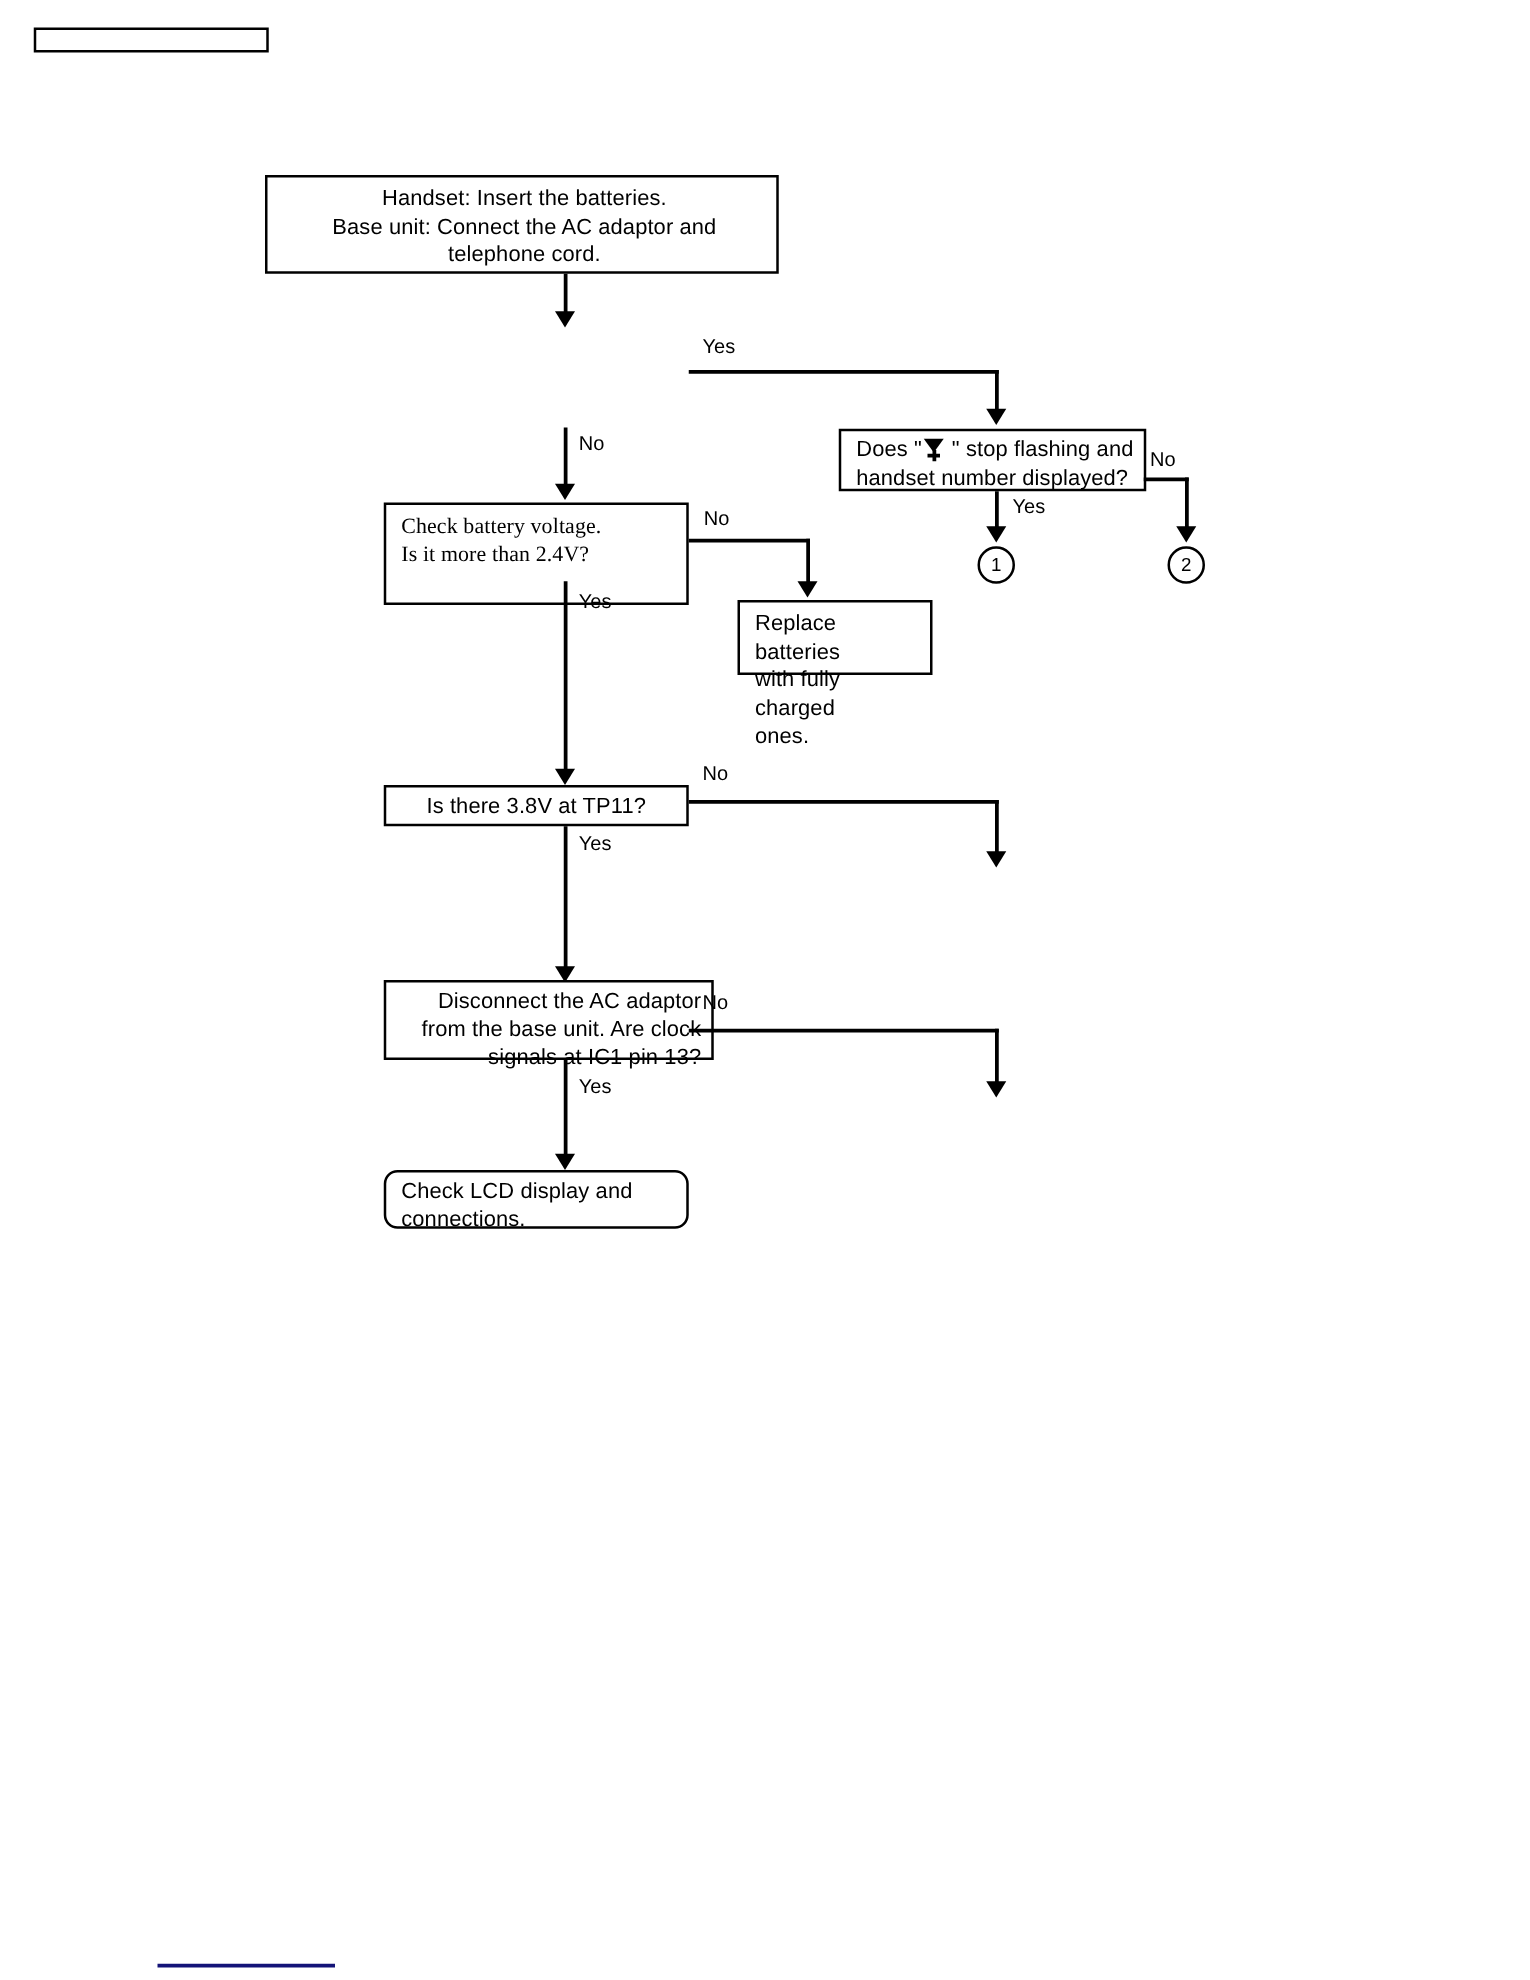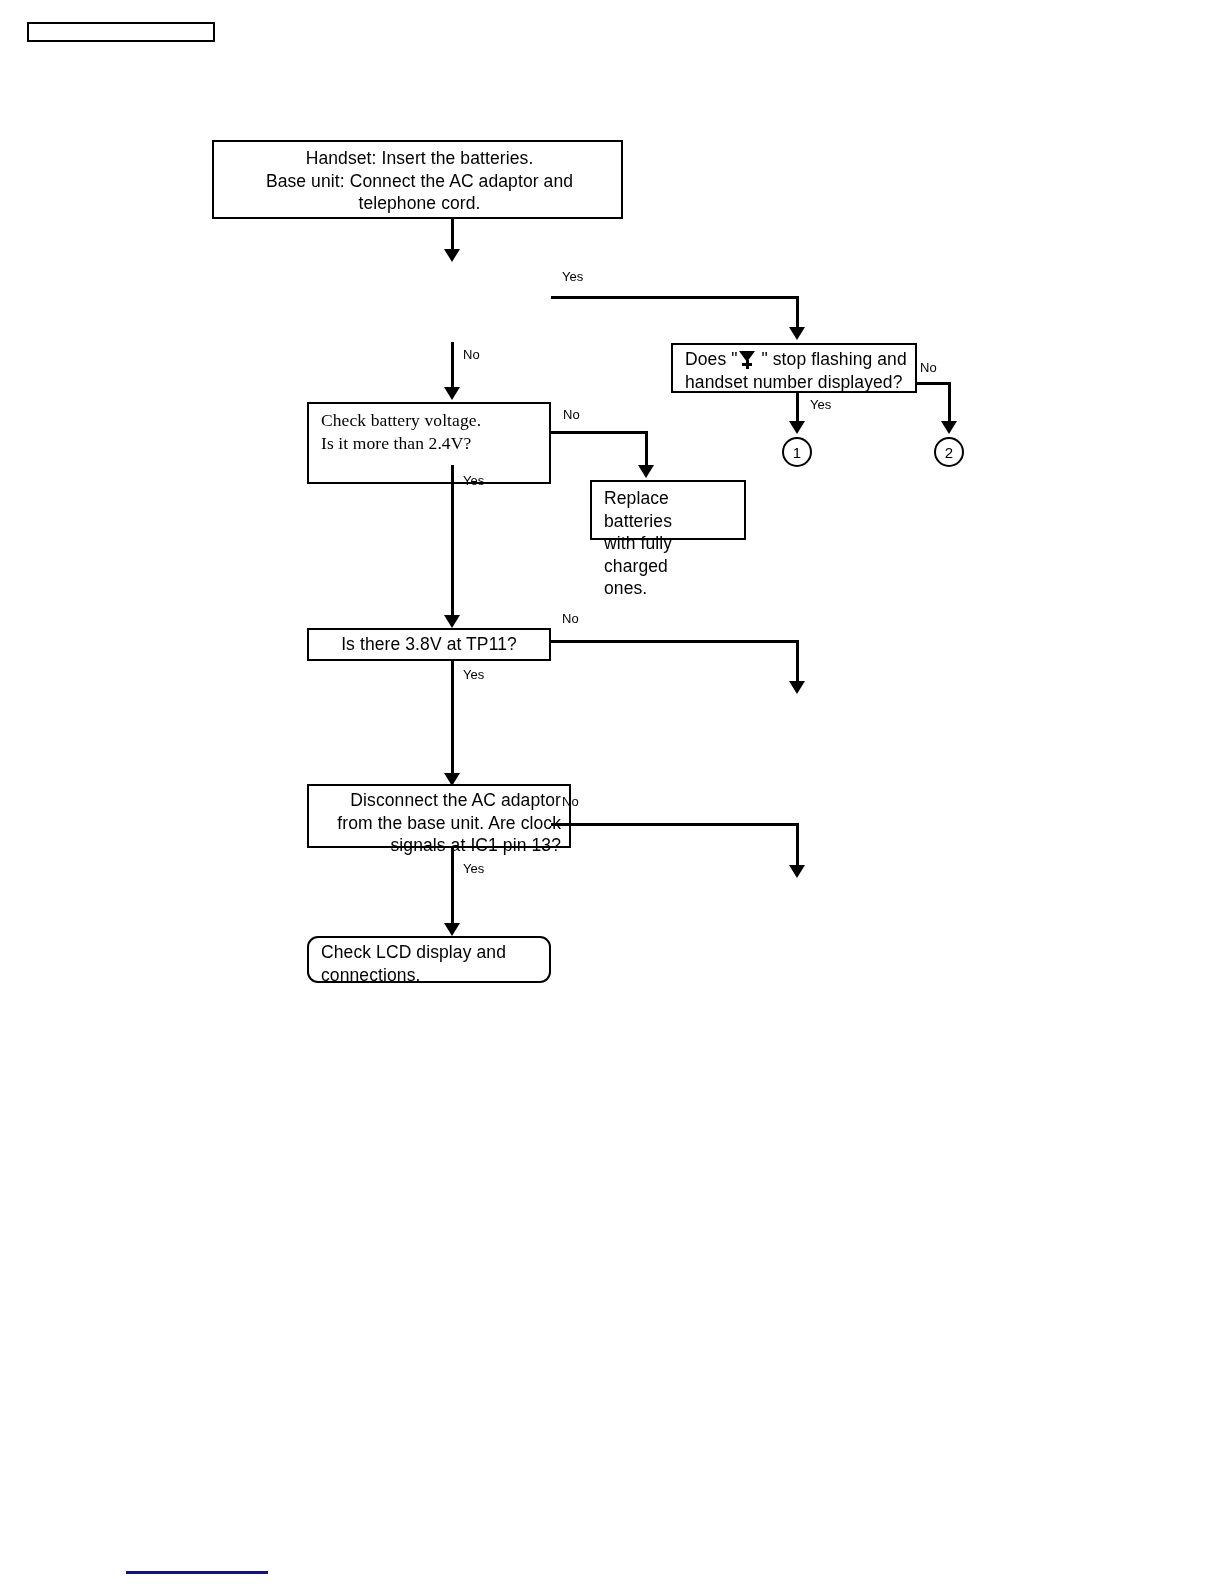--- a/index.html
+++ b/index.html
@@ -66,21 +66,21 @@
     position: absolute;
     width: 0;
     height: 0;
     border-left: 8px solid transparent;
     border-right: 8px solid transparent;
     border-top: 13px solid #000;
   }
   
   .branch-label {
     position: absolute;
-    font-size: 13px;
+    font-size: 16px;
     line-height: 1;
     color: #000;
     white-space: nowrap;
     text-align: center;
   }
   
   .circle-ref {
     position: absolute;
     width: 30px;
     height: 30px;

